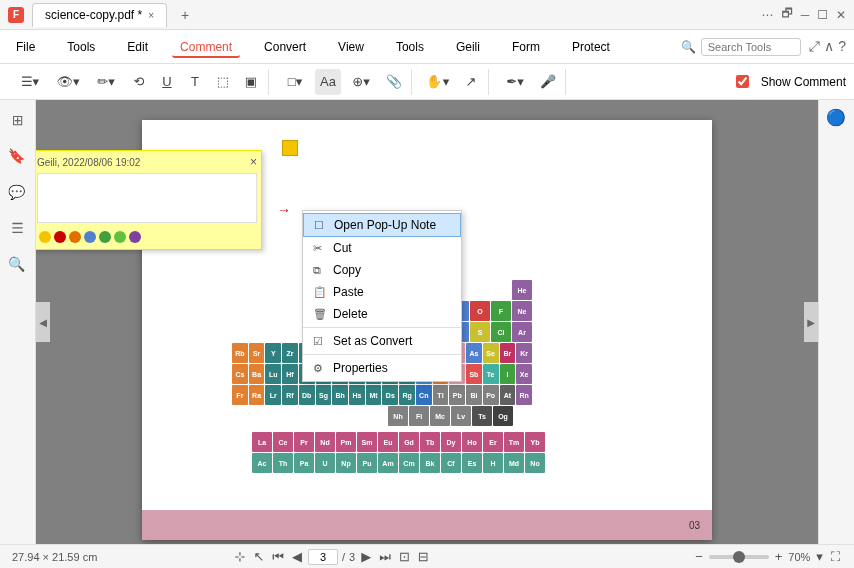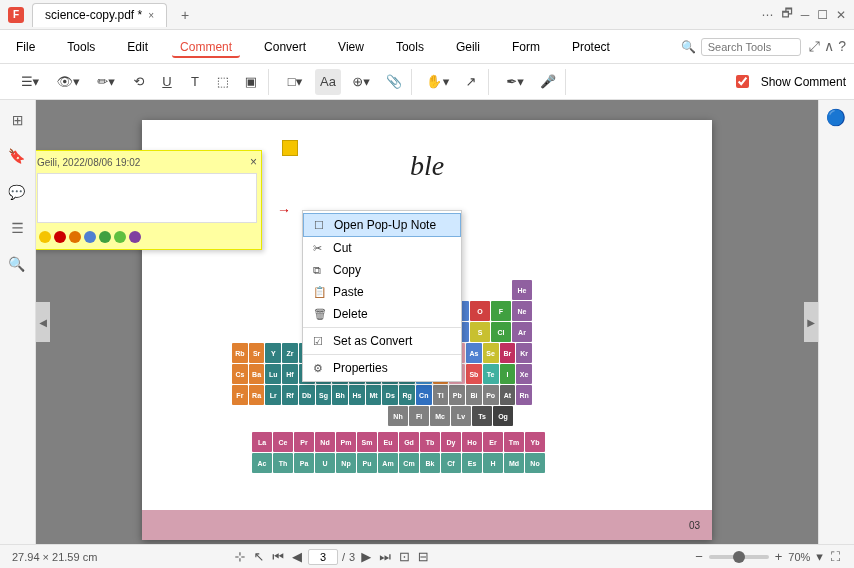--- a/index.html
+++ b/index.html
@@ -440,23 +440,20 @@
           <div class="color-dot" style="background:#e07000;"></div>
           <div class="color-dot" style="background:#5080d0;"></div>
           <div class="color-dot" style="background:#40a040;"></div>
           <div class="color-dot" style="background:#60c040;"></div>
           <div class="color-dot" style="background:#8040a0;"></div>
         </div>
       </div>
 
       <div id="note-icon"></div>
 
-      <div id="page-title-area">
-        <span>ble</span>
-      </div>
 
       <div id="context-menu">
         <div class="ctx-item highlighted">
           <span class="ctx-icon">☐</span>
           <span>Open Pop-Up Note</span>
         </div>
         <div class="ctx-item">
           <span class="ctx-icon">✂</span>
           <span>Cut</span>
         </div>

